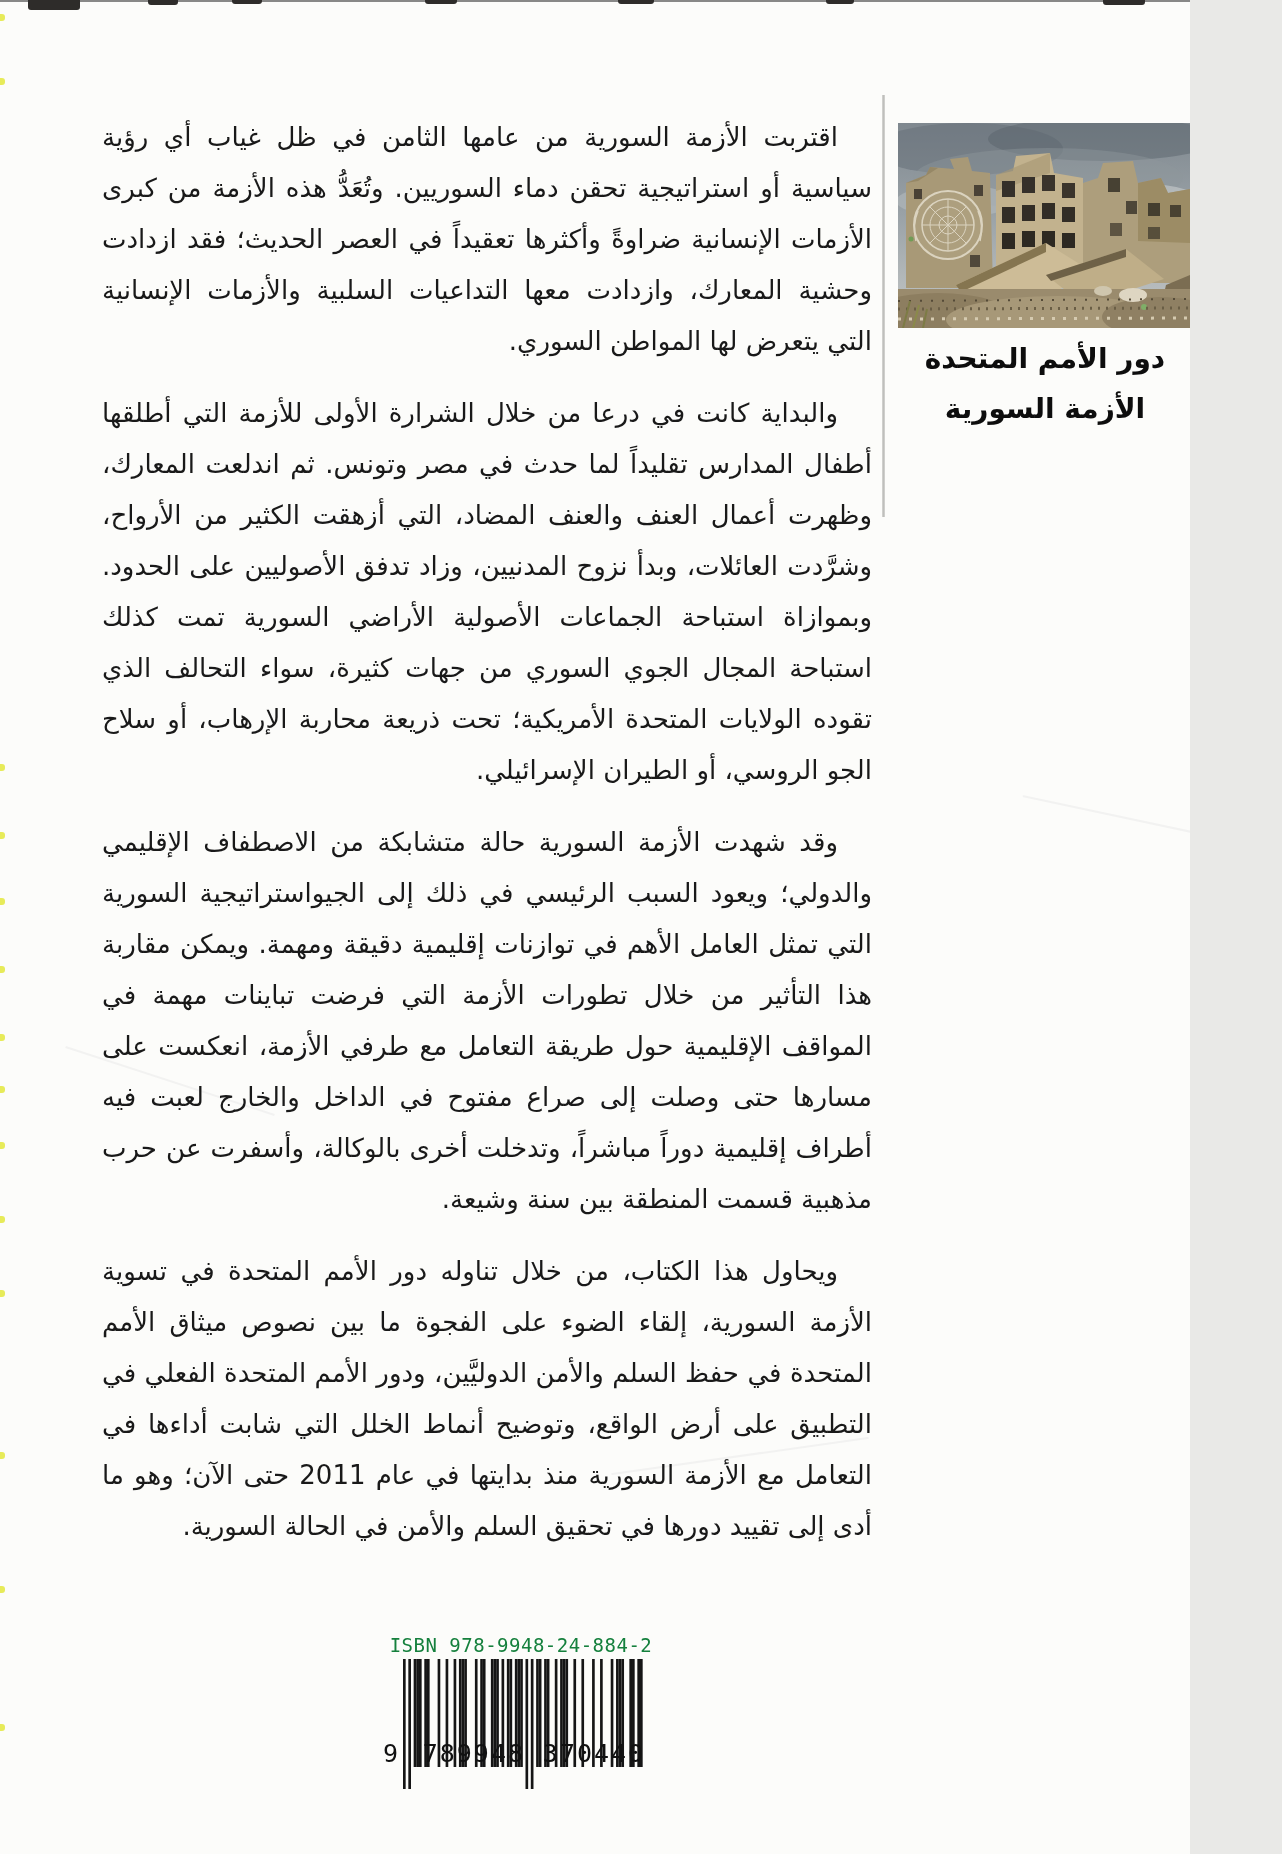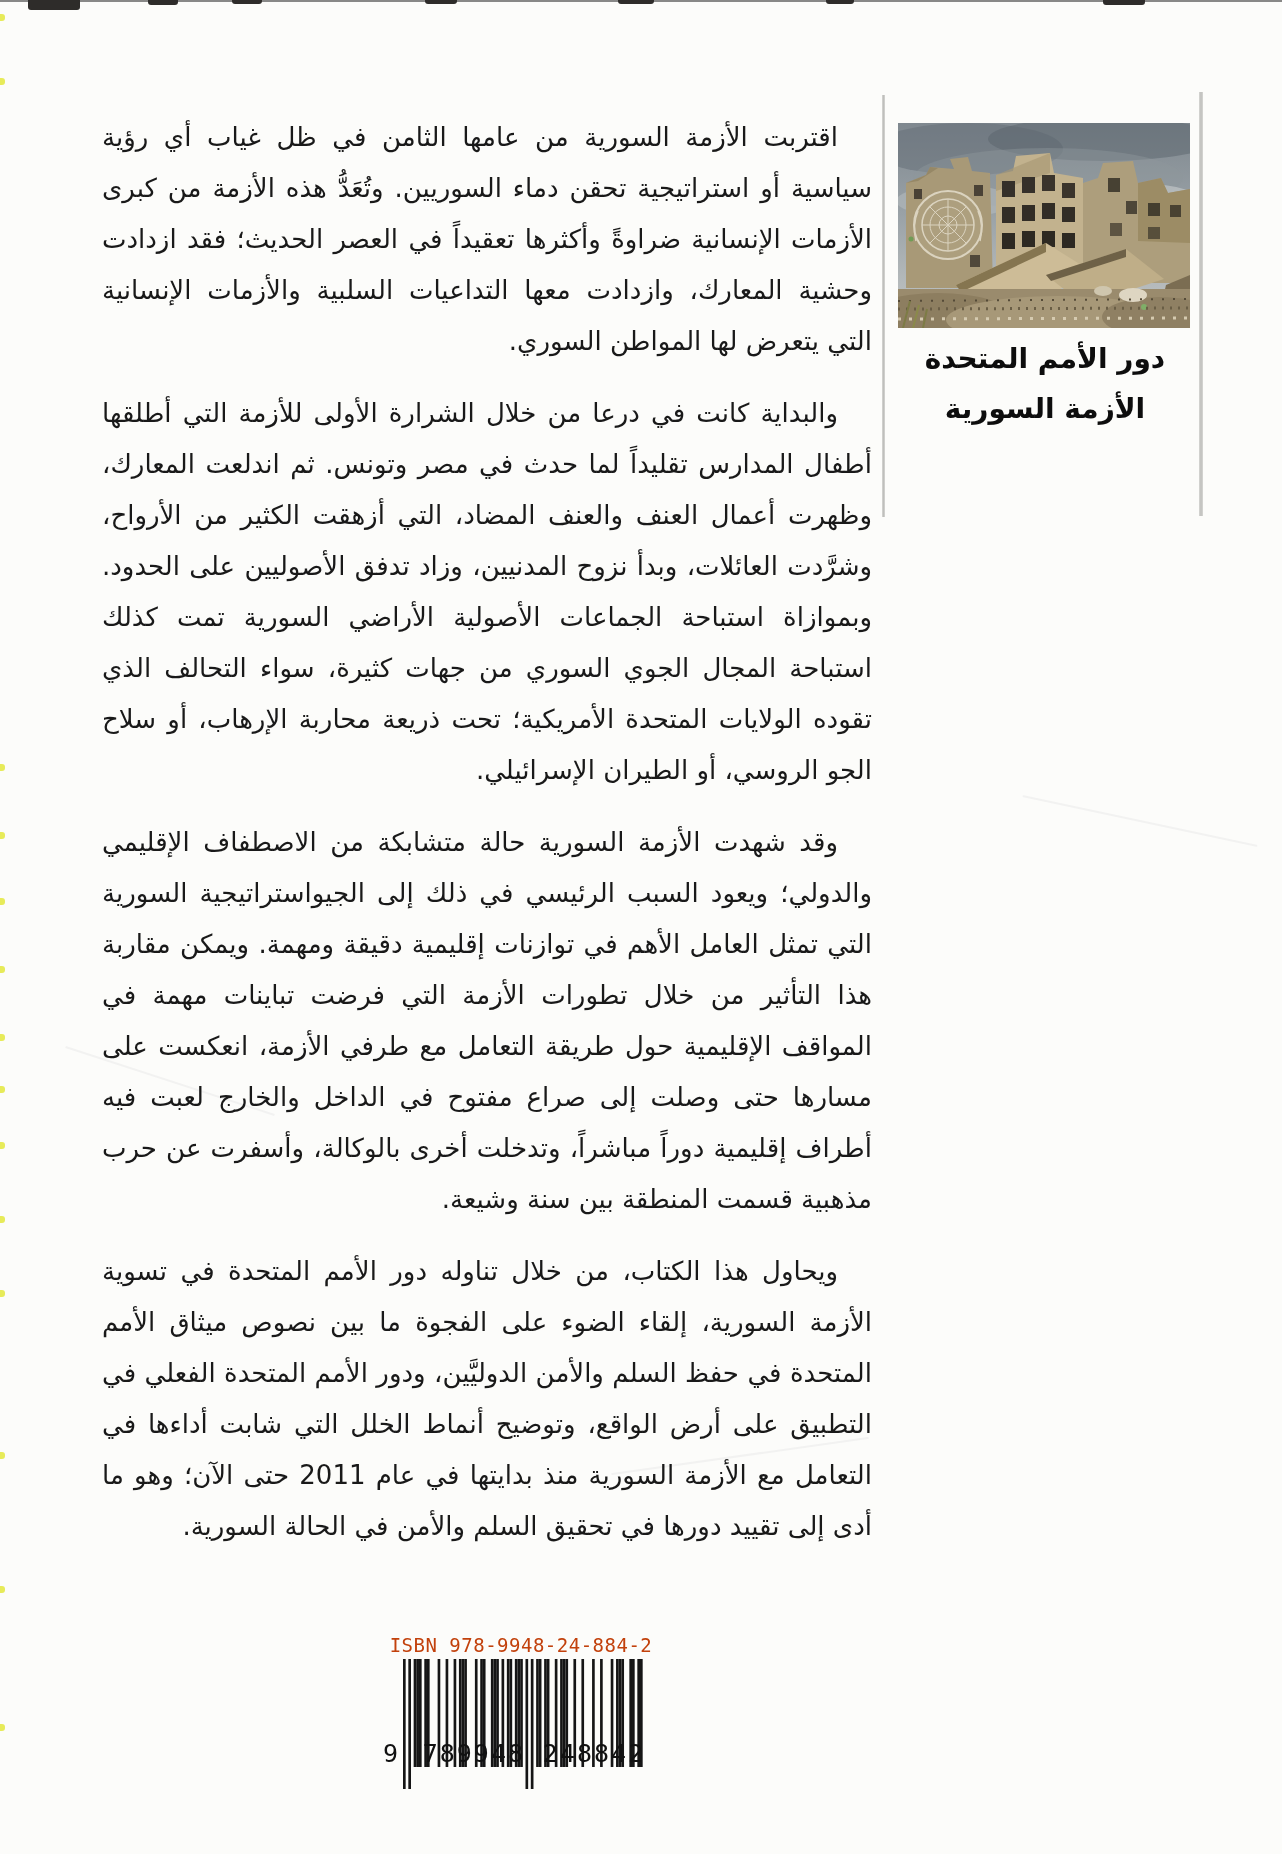--- a/index.html
+++ b/index.html
@@ -1,18 +1,18 @@
 <!DOCTYPE html>
 <html><head>
 <meta charset="utf-8">
 <style>
   html,body{margin:0;padding:0;background:#e9e9e7;}
   .page{
     position:relative;
-    width:1282px;height:1854px;
+    width:1190px;height:1854px;
     background:#fcfcfa;
     overflow:hidden;
     font-family:"DejaVu Sans",sans-serif;
     color:#1a1a1a;
   }
   
   .top-edge-line{position:absolute;left:0;top:0;width:100%;height:2px;background:rgba(40,40,40,.55);}
   .edge-blob{position:absolute;background:#2e2c2a;border-radius:0 0 3px 3px;}
   .left-speck{position:absolute;left:0;width:5px;height:7px;background:#e3e73c;opacity:.85;border-radius:0 3px 3px 0;}
   .scratch{position:absolute;height:2px;background:rgba(110,115,125,.07);border-radius:2px;}
@@ -33,21 +33,21 @@
     position:absolute;left:0;top:244px;width:330px;
     direction:rtl;text-align:center;
     font-weight:bold;font-size:28px;line-height:50px;
     color:#0d0d0d;letter-spacing:0;
   }
   
   .barcode-block{position:absolute;left:385px;top:1634px;width:272px;}
   .isbn-label{
     width:100%;text-align:center;
     font-family:"DejaVu Sans Mono",monospace;
-    font-size:19px;letter-spacing:.5px;color:#c2410c;
+    font-size:19px;letter-spacing:.5px;color:#15803d;
     white-space:nowrap;
   }
   .barcode-svg{display:block;margin-top:3px;width:272px;height:134px;}
   .ean-digit{
     position:absolute;top:1739px;
     font-family:"DejaVu Sans Mono",monospace;
     font-size:25px;letter-spacing:2px;color:#111;white-space:nowrap;
   }
   .d-first{left:383px;}
   .d-left{left:413px;width:112px;text-align:right;}
@@ -239,15 +239,15 @@
         <rect x="233.70" y="0" width="2.66" height="108" fill="#151515"></rect>
         <rect x="236.37" y="0" width="2.66" height="108" fill="#151515"></rect>
         <rect x="244.35" y="0" width="2.66" height="108" fill="#151515"></rect>
         <rect x="247.02" y="0" width="2.66" height="108" fill="#151515"></rect>
         <rect x="252.34" y="0" width="2.66" height="108" fill="#151515"></rect>
         <rect x="255.01" y="0" width="2.66" height="108" fill="#151515"></rect>
       </svg>
   </footer>
   <span class="ean-digit d-first">9</span>
   <span class="ean-digit d-left">789948</span>
-  <span class="ean-digit d-right">248842</span>
+  <span class="ean-digit d-right">370440</span>
 
 </div>
 
 </body></html>

